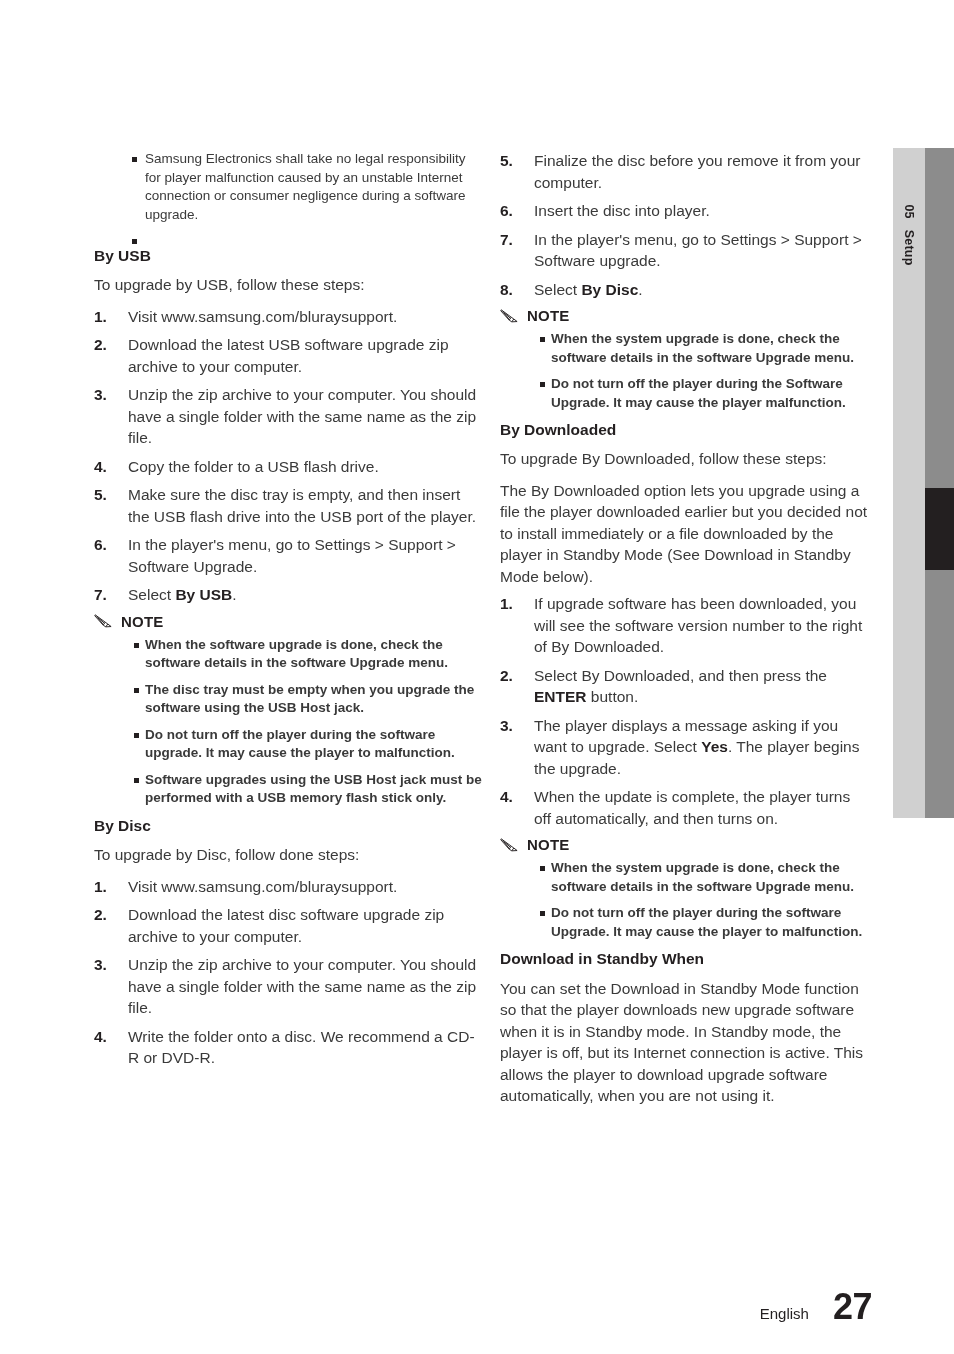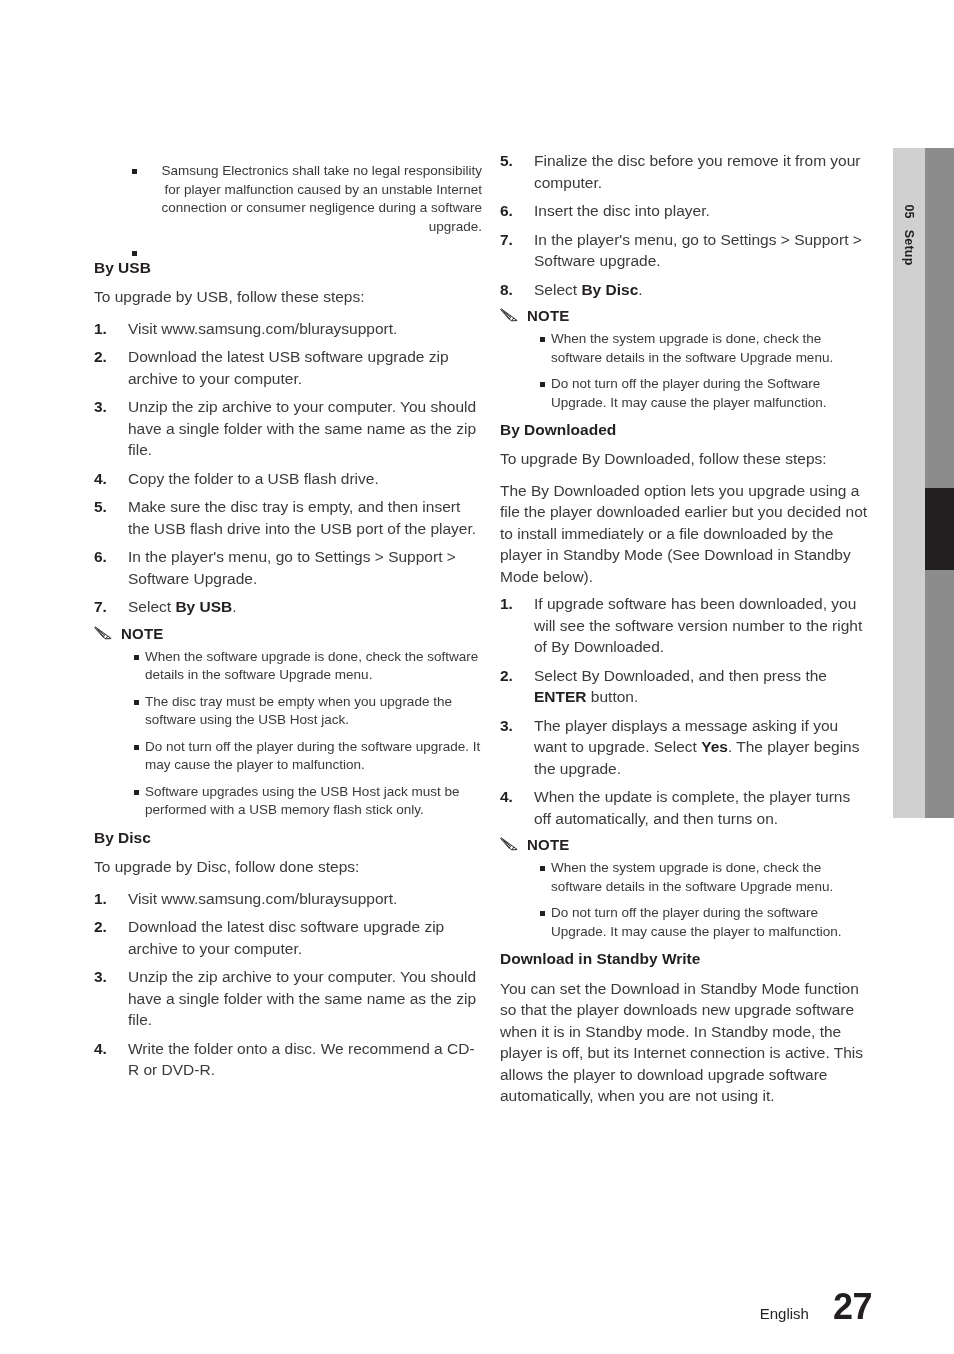--- a/index.html
+++ b/index.html
@@ -109,39 +109,41 @@
     left: 0;
     top: 0;
     font-weight: bold;
     color: #231f20;
     font-size: 15.5px;
   }
 
   
   .note-head {
     display: flex;
+    align-items: center;
     gap: 8px;
     margin: 4px 0 6px 0;
   }
   .note-head .pencil {
     width: 19px;
     height: 16px;
     flex: 0 0 auto;
     display: block;
   }
   .note-head .note-label {
     font-size: 15px;
     font-weight: bold;
     color: #231f20;
     letter-spacing: 0.2px;
   }
   ul.note-list {
     list-style: none;
     margin: 0 0 0 0;
     padding: 0;
+    font-weight: bold;
   }
   ul.note-list > li {
     position: relative;
     padding-left: 51px;
     font-size: 13.5px;
     line-height: 18.5px;
     margin-bottom: 8px;
     color: #3a3a3a;
   }
   ul.note-list > li > .sq {
@@ -149,23 +151,22 @@
     left: 40px;
     top: 7px;
     width: 5px;
     height: 5px;
     background: #231f20;
   }
 
   
   ul.sq-list {
     list-style: none;
-    margin: 12px 0 0 0;
+    margin: 0 0 0 0;
     padding: 0;
-    text-align: right;
   }
   ul.sq-list > li {
     position: relative;
     padding-left: 51px;
     font-size: 13.5px;
     line-height: 18.5px;
     margin-bottom: 8px;
     color: #3a3a3a;
   }
   ul.sq-list > li > .sq {
@@ -314,21 +315,21 @@
         <path d="M5.2 6.3 L11.2 14.0"></path>
       </g>
     </svg>
     <span class="note-label">NOTE</span>
   </div>
   <ul class="note-list">
     <li><span class="sq"></span><span>When the system upgrade is done, check the software details in the software Upgrade menu.</span></li>
     <li><span class="sq"></span><span>Do not turn off the player during the software Upgrade. It may cause the player to malfunction.</span></li>
   </ul>
 
-  <h3 class="h3 section-gap-top-lg">Download in Standby Write</h3>
+  <h3 class="h3 section-gap-top-lg">Download in Standby When</h3>
   <p class="para">You can set the Download in Standby Mode function so that the player downloads new upgrade software when it is in Standby mode. In Standby mode, the player is off, but its Internet connection is active. This allows the player to download upgrade software automatically, when you are not using it.</p>
 
 </div>
 
 <div id="footer">
   <span class="lang">English</span>
   <span class="pageno">27</span>
 </div>
 
 </body></html>

